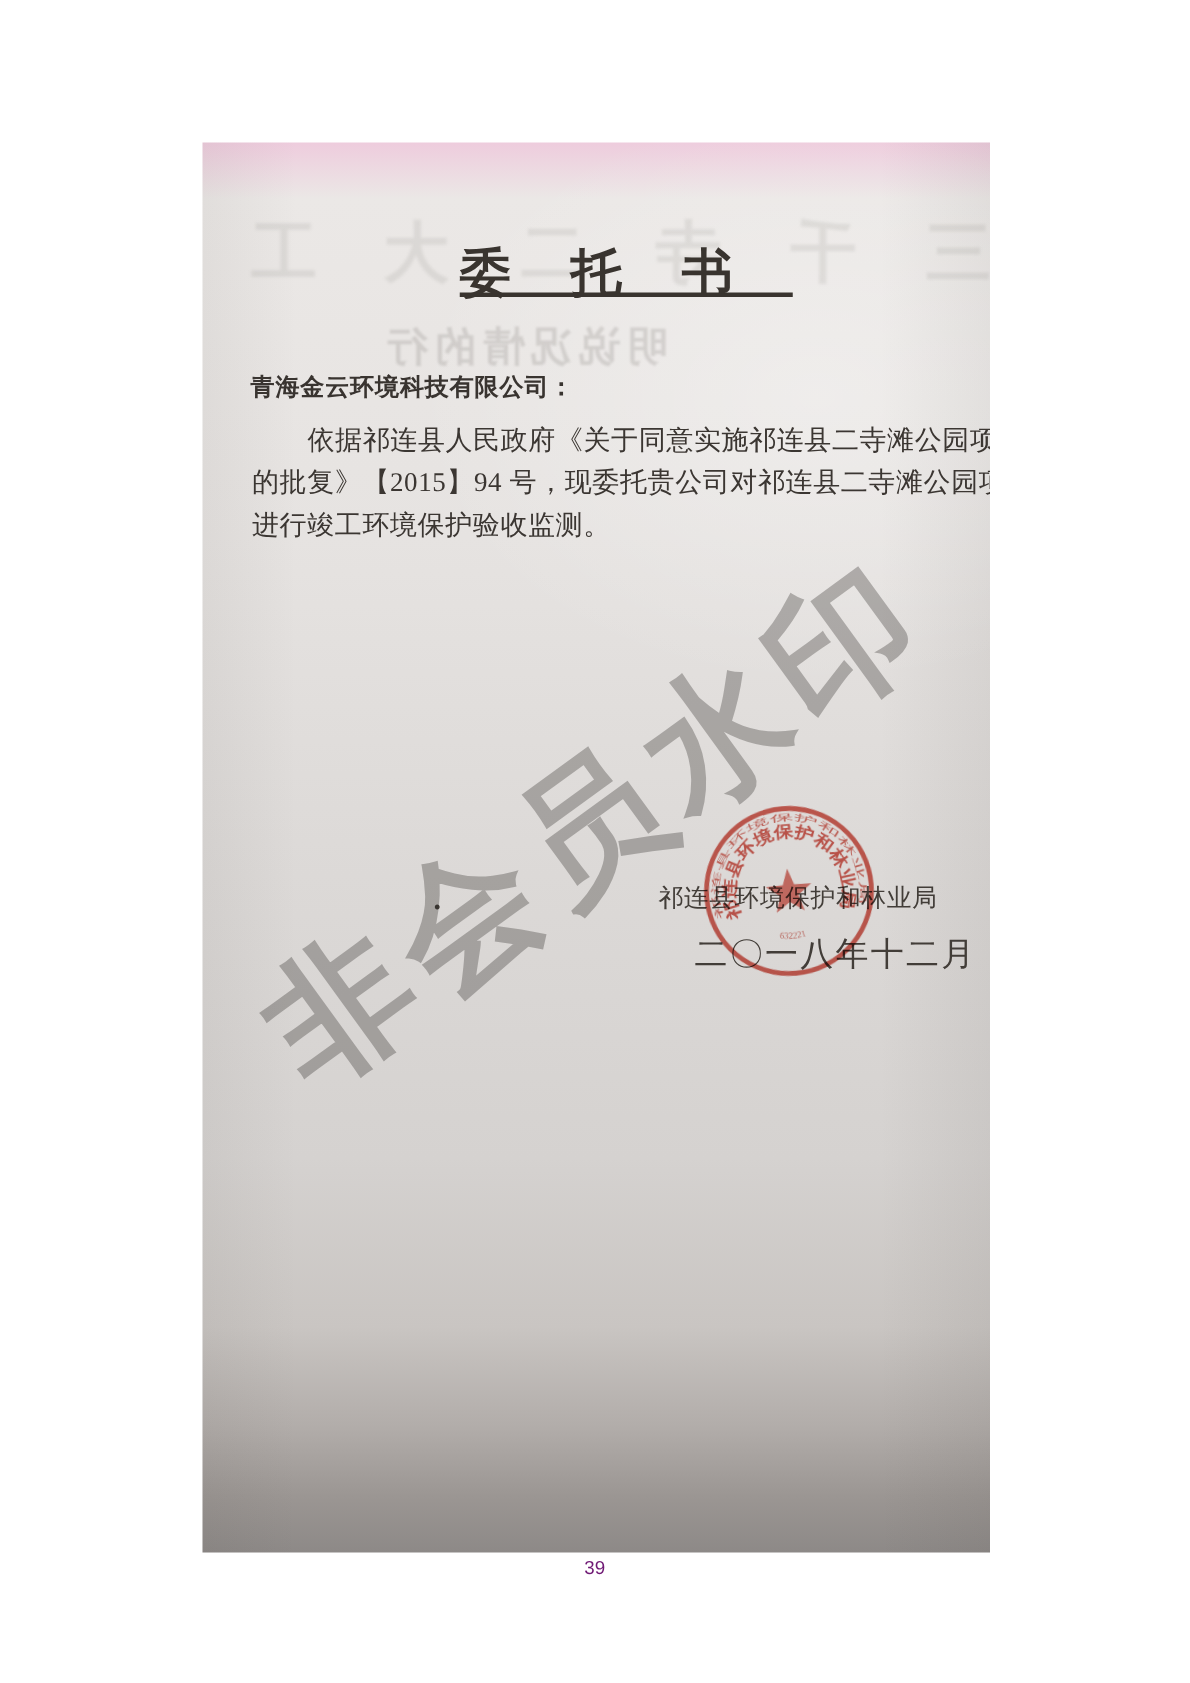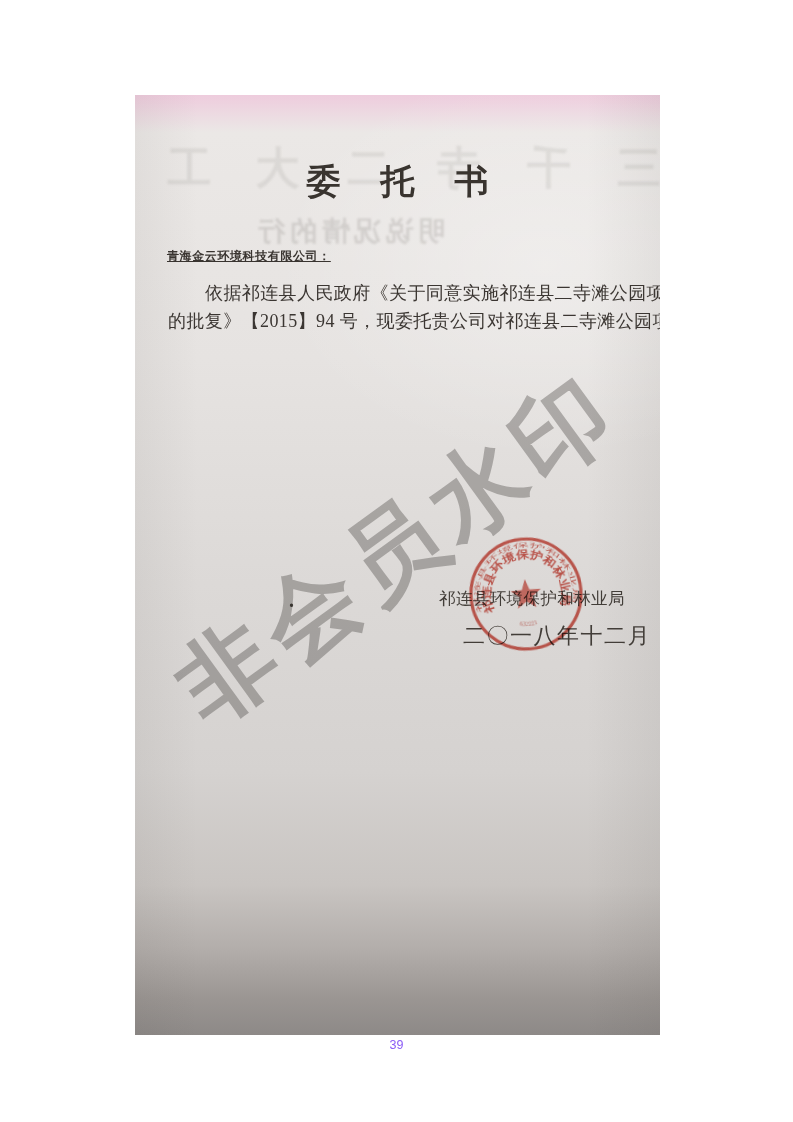--- a/index.html
+++ b/index.html
@@ -43,28 +43,28 @@
     transform: scaleX(-1);
     filter: blur(0.8px);
   }
 
   .doc-title {
     top: 64px; left: 0; width: 100%;
     text-align: center;
     font-size: 34px; font-weight: 600;
     letter-spacing: 40px; text-indent: 40px;
     color: #39342f;
+    text-decoration: underline;
   }
 
   .addressee {
     top: 153px; left: 32px;
-    font-size: 12px; font-weight: 700;
+    font-size: 16px; font-weight: 700;
     letter-spacing: 0.6px;
     color: #393430;
-    text-decoration: underline;
   }
 
   .body-line {
     left: 33px; width: 486px;
     font-size: 18px; line-height: 28px;
     letter-spacing: 0.4px;
     color: #3b3632;
   }
   .body-line.justified { text-align: justify; text-align-last: justify; }
   .line-1 { top: 184px; text-indent: 37px; }
@@ -113,39 +113,40 @@
     mix-blend-mode: multiply;
   }
 
   
   .page-number {
     position: absolute;
     top: 1038px; left: 0; width: 100%;
     text-align: center;
     font-family: "Liberation Sans", "DejaVu Sans", sans-serif;
     font-size: 12.5px;
-    color: #8b5cf6;
+    color: #701a75;
   }
 </style>
 </head>
 <body>
 
 <div class="page">
 
   <div class="photo">
 
     <div class="bleed1">三千寺二大工</div>
     <div class="bleed2">明说况情的行</div>
 
     <div class="doc-title">委托书</div>
 
     <div class="addressee">青海金云环境科技有限公司：</div>
 
     <div class="body-line line-1 justified">依据祁连县人民政府《关于同意实施祁连县二寺滩公园项目</div>
     <div class="body-line line-2 justified">的批复》【2015】94 号，现委托贵公司对祁连县二寺滩公园项目</div>
+    <div class="body-line line-3">进行竣工环境保护验收监测。</div>
 
     <div class="stray-dot">.</div>
 
     <div class="signature">祁连县环境保护和林业局</div>
     <div class="sign-date">二〇一八年十二月</div>
 
     <svg class="seal" viewBox="0 0 124 124">
       <defs>
         <path id="arcOuter" d="M 21.3 85.5 A 47 47 0 1 1 102.7 85.5" fill="none"></path>
         <path id="arcMain" d="M 30.8 80 A 36 36 0 1 1 93.2 80" fill="none"></path>

